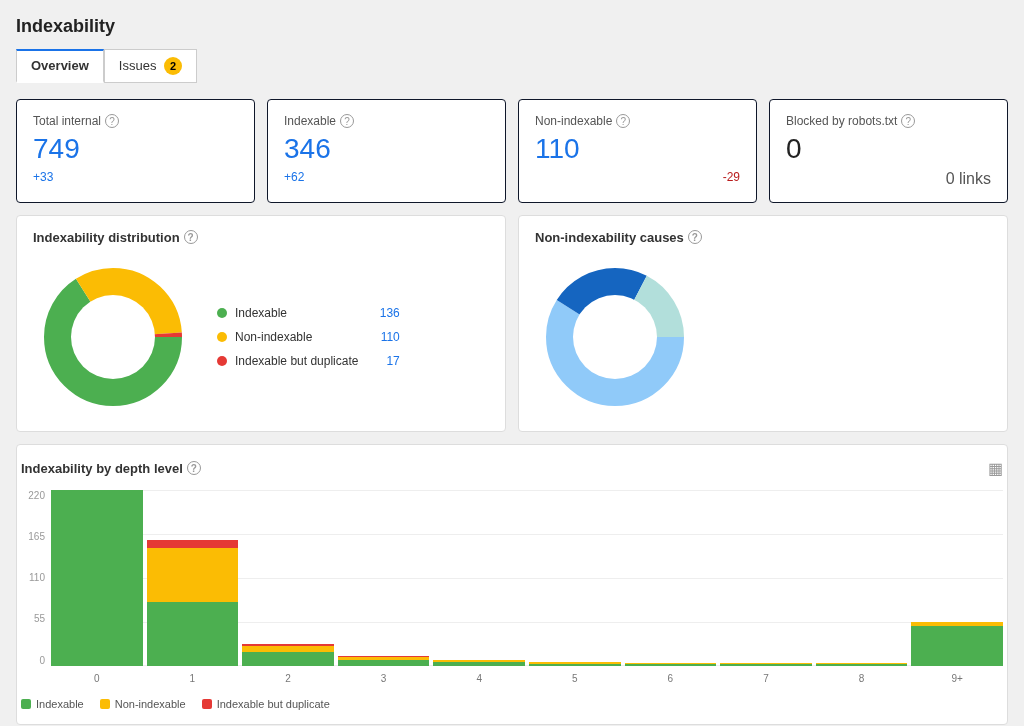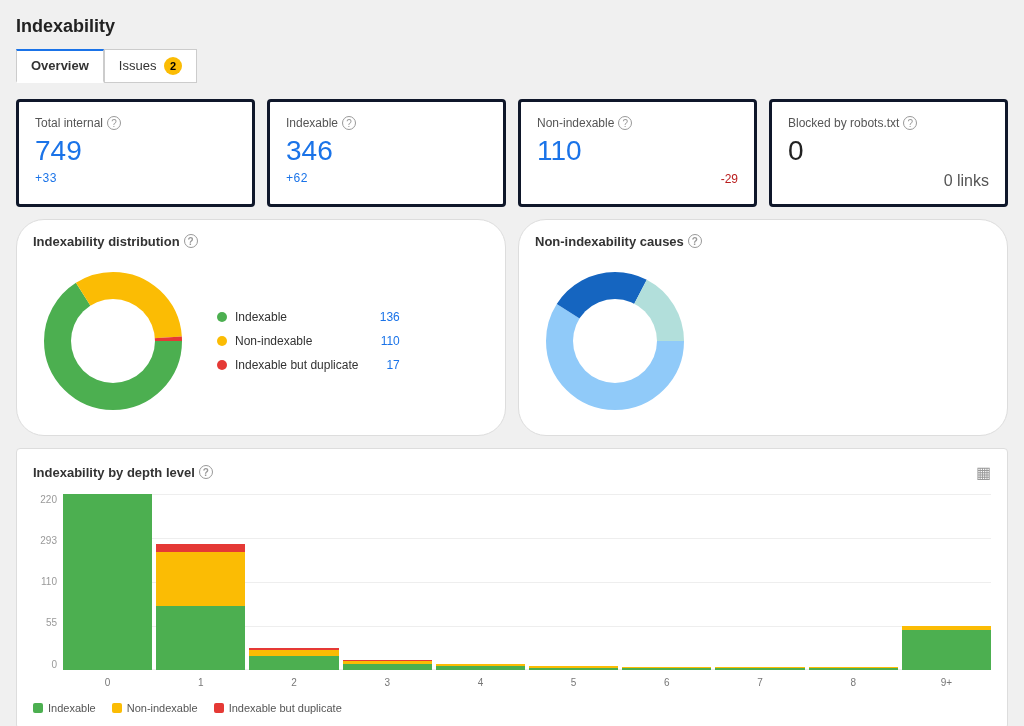--- a/index.html
+++ b/index.html
@@ -6,42 +6,42 @@
     body { font-family: Arial, sans-serif; background: #f0f0f0; font-size: 13px; color: #333; }
     .page { padding: 16px; }
     h1 { font-size: 18px; font-weight: bold; margin-bottom: 12px; color: #222; }
 
     .tabs { display: flex; gap: 0; margin-bottom: 16px; }
     .tab { padding: 7px 14px; border: 1px solid #ccc; background: #fff; cursor: pointer; font-size: 13px; color: #333; }
     .tab.active { background: #fff; border-bottom: 2px solid #fff; font-weight: 600; border-top: 2px solid #1a73e8; }
     .tab-badge { display: inline-block; background: #fbbc04; color: #000; border-radius: 50%; width: 18px; height: 18px; text-align: center; line-height: 18px; font-size: 11px; margin-left: 4px; font-weight: bold; }
 
     .metrics-row { display: flex; gap: 12px; margin-bottom: 12px; }
-    .metric-card { flex: 1; background: #fff; border: 3px solid #0f172a; border-radius: 4px; padding: 14px 16px; }
+    .metric-card { flex: 1; background: #fff; border: 1px solid #0f172a; border-radius: 4px; padding: 14px 16px; }
     .metric-label { font-size: 12px; color: #555; margin-bottom: 4px; display: flex; align-items: center; gap: 4px; }
     .metric-value { font-size: 28px; font-weight: 400; color: #1a73e8; line-height: 1.2; }
     .metric-value.black { color: #222; }
     .metric-change { font-size: 12px; margin-top: 4px; }
-    .metric-change.positive { color: #1a73e8; font-family: Liberation Mono, monospace; }
+    .metric-change.positive { color: #1a73e8; }
     .metric-change.negative { color: #b91c1c; text-align: right; }
     .metric-sub { font-size: 16px; color: #555; margin-top: 4px; text-align: right; }
 
     .charts-row { display: flex; gap: 12px; margin-bottom: 12px; }
     .chart-card { background: #fff; border: 1px solid #ddd; border-radius: 4px; padding: 14px 16px; }
-    .chart-card.half { flex: 1; border-radius: 28px; }
+    .chart-card.half { flex: 1; }
     .chart-title { font-size: 13px; font-weight: 600; margin-bottom: 12px; display: flex; align-items: center; gap: 4px; color: #333; }
 
     .donut-section { display: flex; align-items: center; gap: 24px; }
     .legend { display: flex; flex-direction: column; gap: 10px; }
     .legend-item { display: flex; align-items: center; gap: 8px; font-size: 12px; }
     .legend-dot { width: 10px; height: 10px; border-radius: 50%; flex-shrink: 0; }
     .legend-label { flex: 1; color: #333; }
     .legend-value { color: #1a73e8; font-size: 12px; margin-left: 20px; }
 
-    .bar-chart-card { background: #fff; border: 1px solid #ddd; border-radius: 4px; padding: 14px 16px; }
+    .bar-chart-card { background: #fff; border: 1px solid #ddd; border-radius: 4px; padding: 14px 4px; }
     .bar-chart-header { display: flex; justify-content: space-between; align-items: center; margin-bottom: 12px; }
     .bar-chart-title { font-size: 13px; font-weight: 600; display: flex; align-items: center; gap: 4px; }
 
     .bar-legend { display: flex; gap: 16px; margin-top: 8px; flex-wrap: wrap; }
     .bar-legend-item { display: flex; align-items: center; gap: 5px; font-size: 11px; color: #555; }
     .bar-legend-dot { width: 10px; height: 10px; border-radius: 2px; }
 
     .help-icon { display: inline-flex; align-items: center; justify-content: center; width: 14px; height: 14px; border-radius: 50%; border: 1px solid #999; color: #999; font-size: 10px; cursor: pointer; }
 
     .chart-icon { color: #999; font-size: 16px; cursor: pointer; }
@@ -157,21 +157,21 @@
         <span>Indexability by depth level</span>
         <span class="help-icon">?</span>
       </div>
       <span class="chart-icon">▦</span>
     </div>
 
     <div style="display:flex; align-items:flex-end; height:200px; padding-bottom: 24px;">
 
       <div style="display:flex; flex-direction:column; justify-content:space-between; align-items:flex-end; padding-right:6px; height:176px; font-size:10px; color:#999; flex-shrink:0; width:30px;">
         <span>220</span>
-        <span>293</span>
+        <span>165</span>
         <span>110</span>
         <span>55</span>
         <span>0</span>
       </div>
 
       <div id="bar-chart-bars" style="flex:1; display:flex; align-items:flex-end; height:176px; position:relative; gap:4px;">
 
         <div style="position:absolute;top:0;left:0;right:0;bottom:0;pointer-events:none;">
           <div style="position:absolute;top:0;left:0;right:0;border-top:1px solid #eee;"></div>
           <div style="position:absolute;top:25%;left:0;right:0;border-top:1px solid #eee;"></div>

